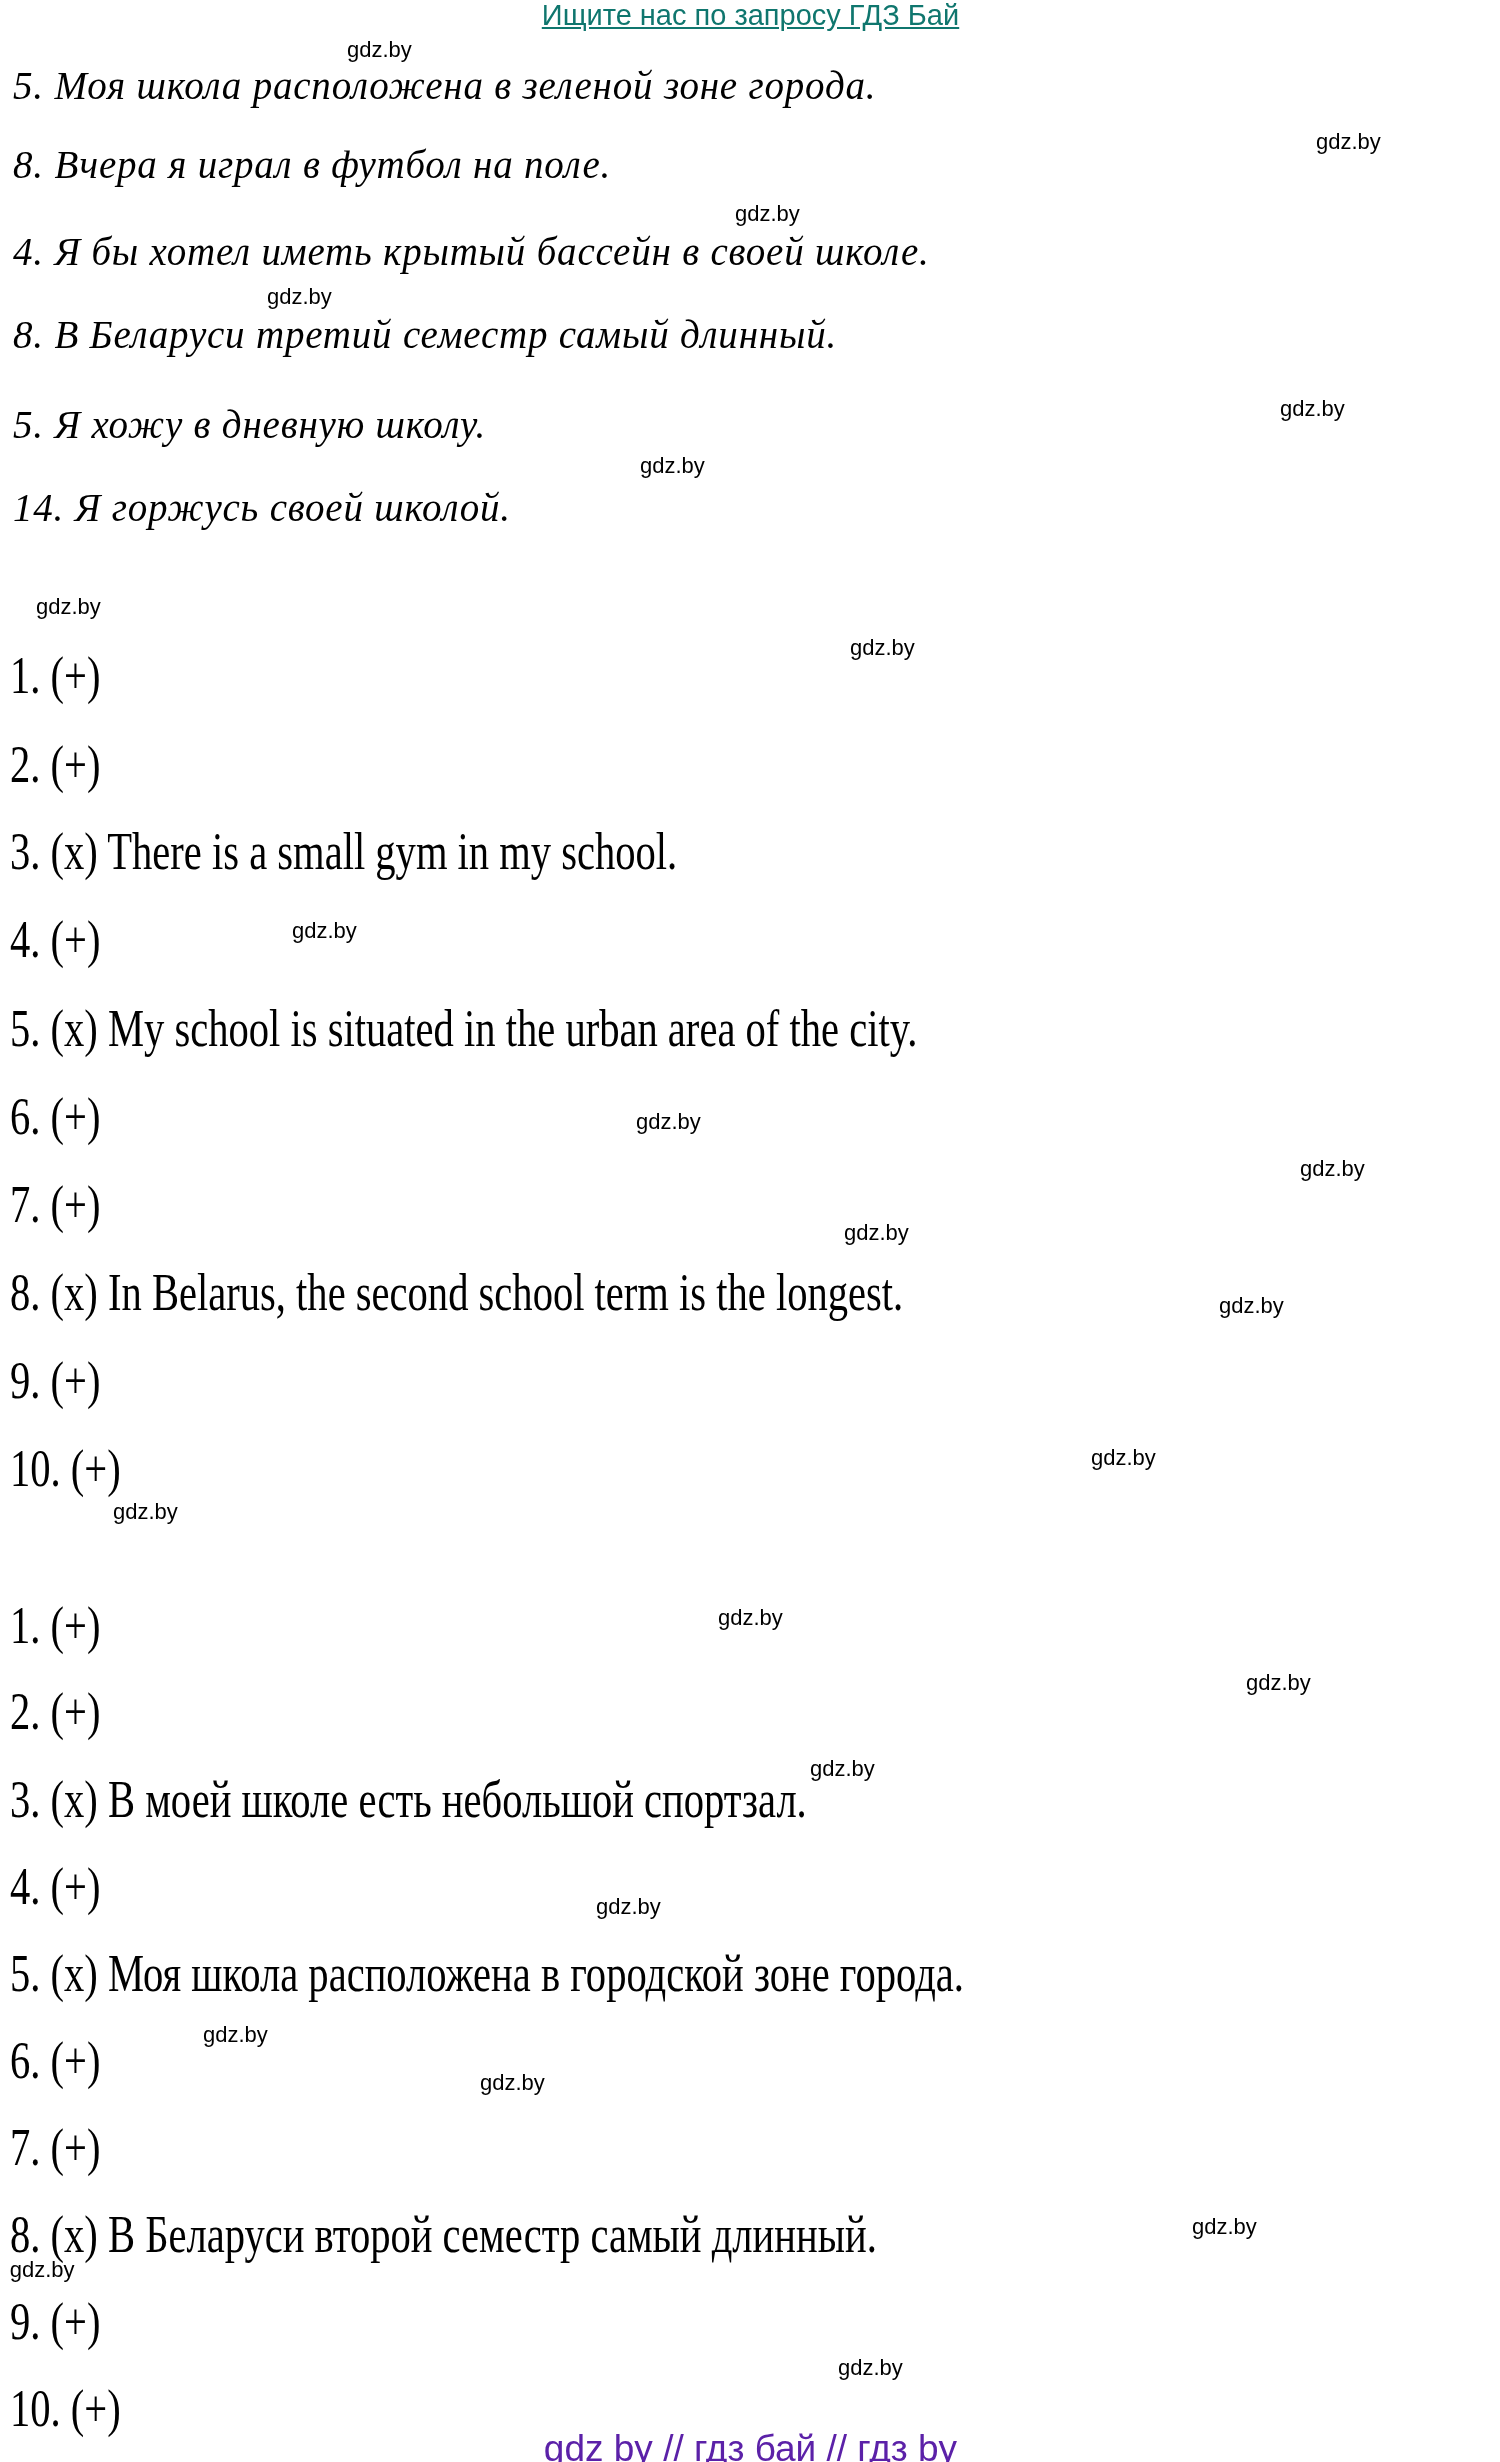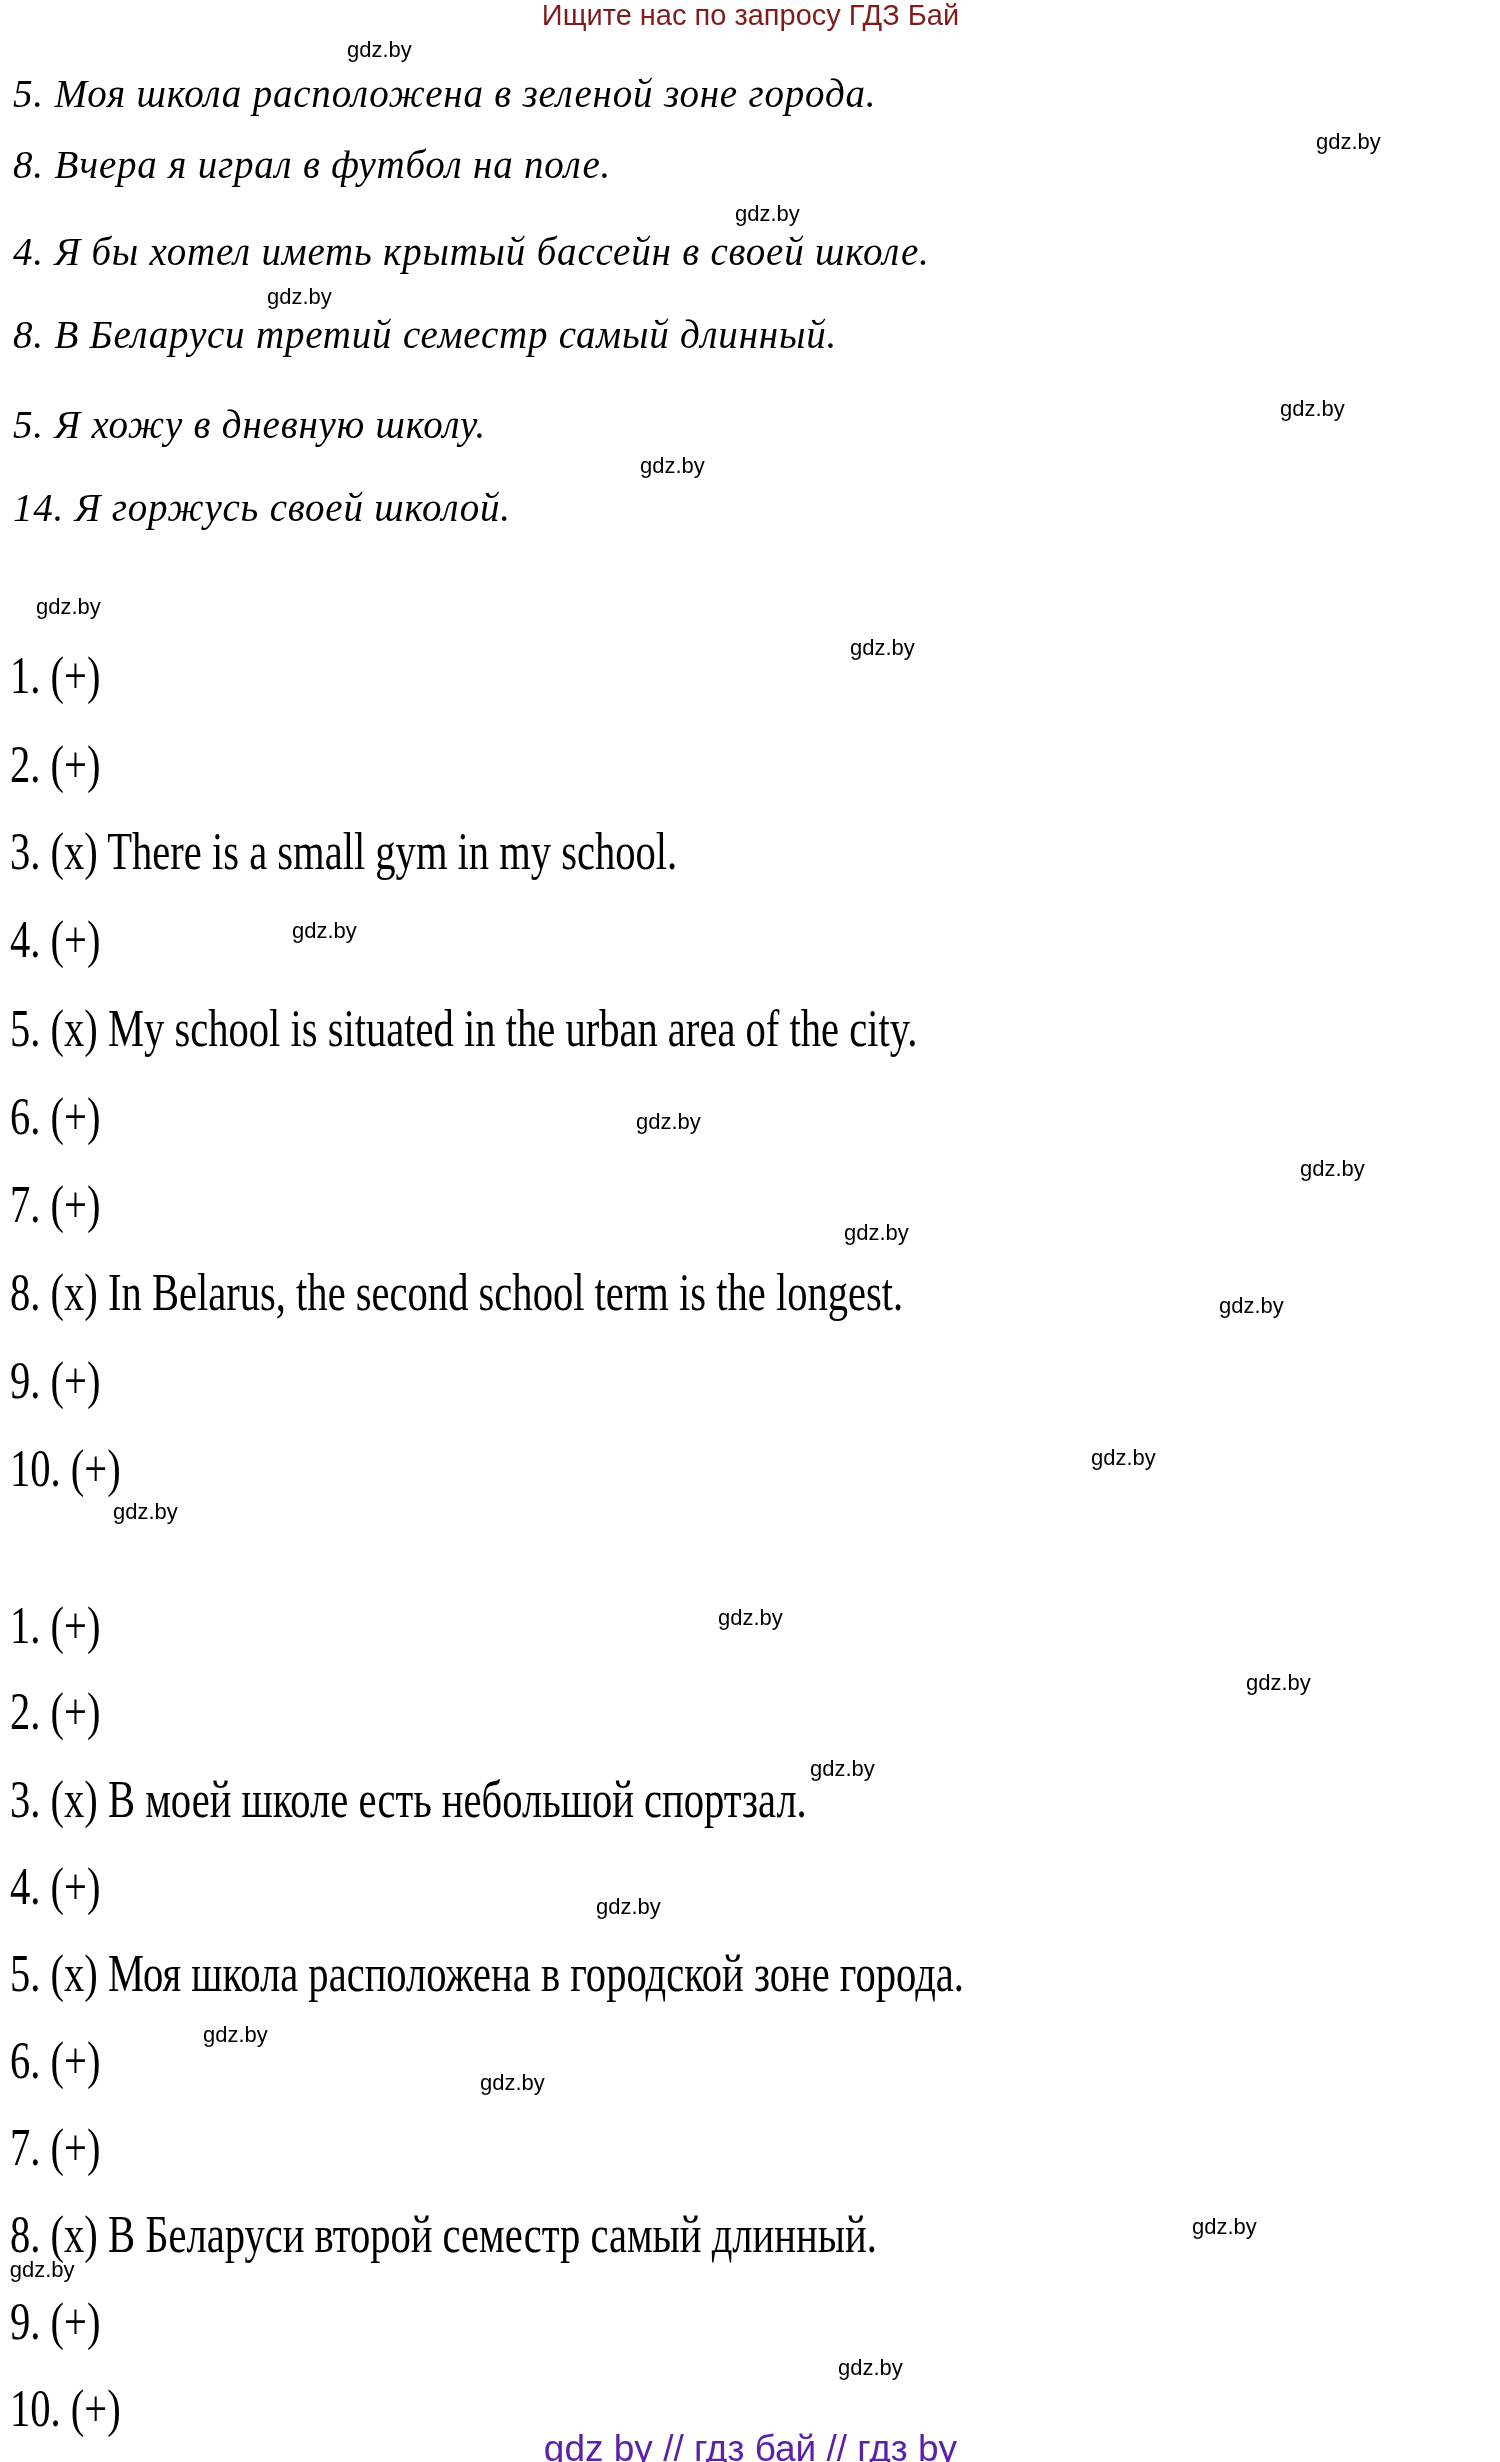--- a/index.html
+++ b/index.html
@@ -62,24 +62,24 @@
     text-align: center;
     font-family: "Liberation Sans", "DejaVu Sans", sans-serif;
     font-size: 37px;
     line-height: 1.1;
     color: #5b21a8;
   }
 </style>
 </head>
 <body>
 
-<div class="header" style="color: #7f1d1d;">Ищите нас по запросу ГДЗ Бай</div>
+<div class="header" style="color: #0f766e; text-decoration: underline;">Ищите нас по запросу ГДЗ Бай</div>
 
 <div>
-  <div class="stmt" style="top:74px">5. Моя школа расположена в зеленой зоне города.</div>
+  <div class="stmt" style="top:66px">5. Моя школа расположена в зеленой зоне города.</div>
   <div class="stmt" style="top:145px">8. Вчера я играл в футбол на поле.</div>
   <div class="stmt" style="top:232px">4. Я бы хотел иметь крытый бассейн в своей школе.</div>
   <div class="stmt" style="top:315px">8. В Беларуси третий семестр самый длинный.</div>
   <div class="stmt" style="top:405px">5. Я хожу в дневную школу.</div>
   <div class="stmt" style="top:488px">14. Я горжусь своей школой.</div>
 </div>
 
 <div>
   <div class="ans" style="top:650px">1. (+)</div>
   <div class="ans" style="top:739px">2. (+)</div>

